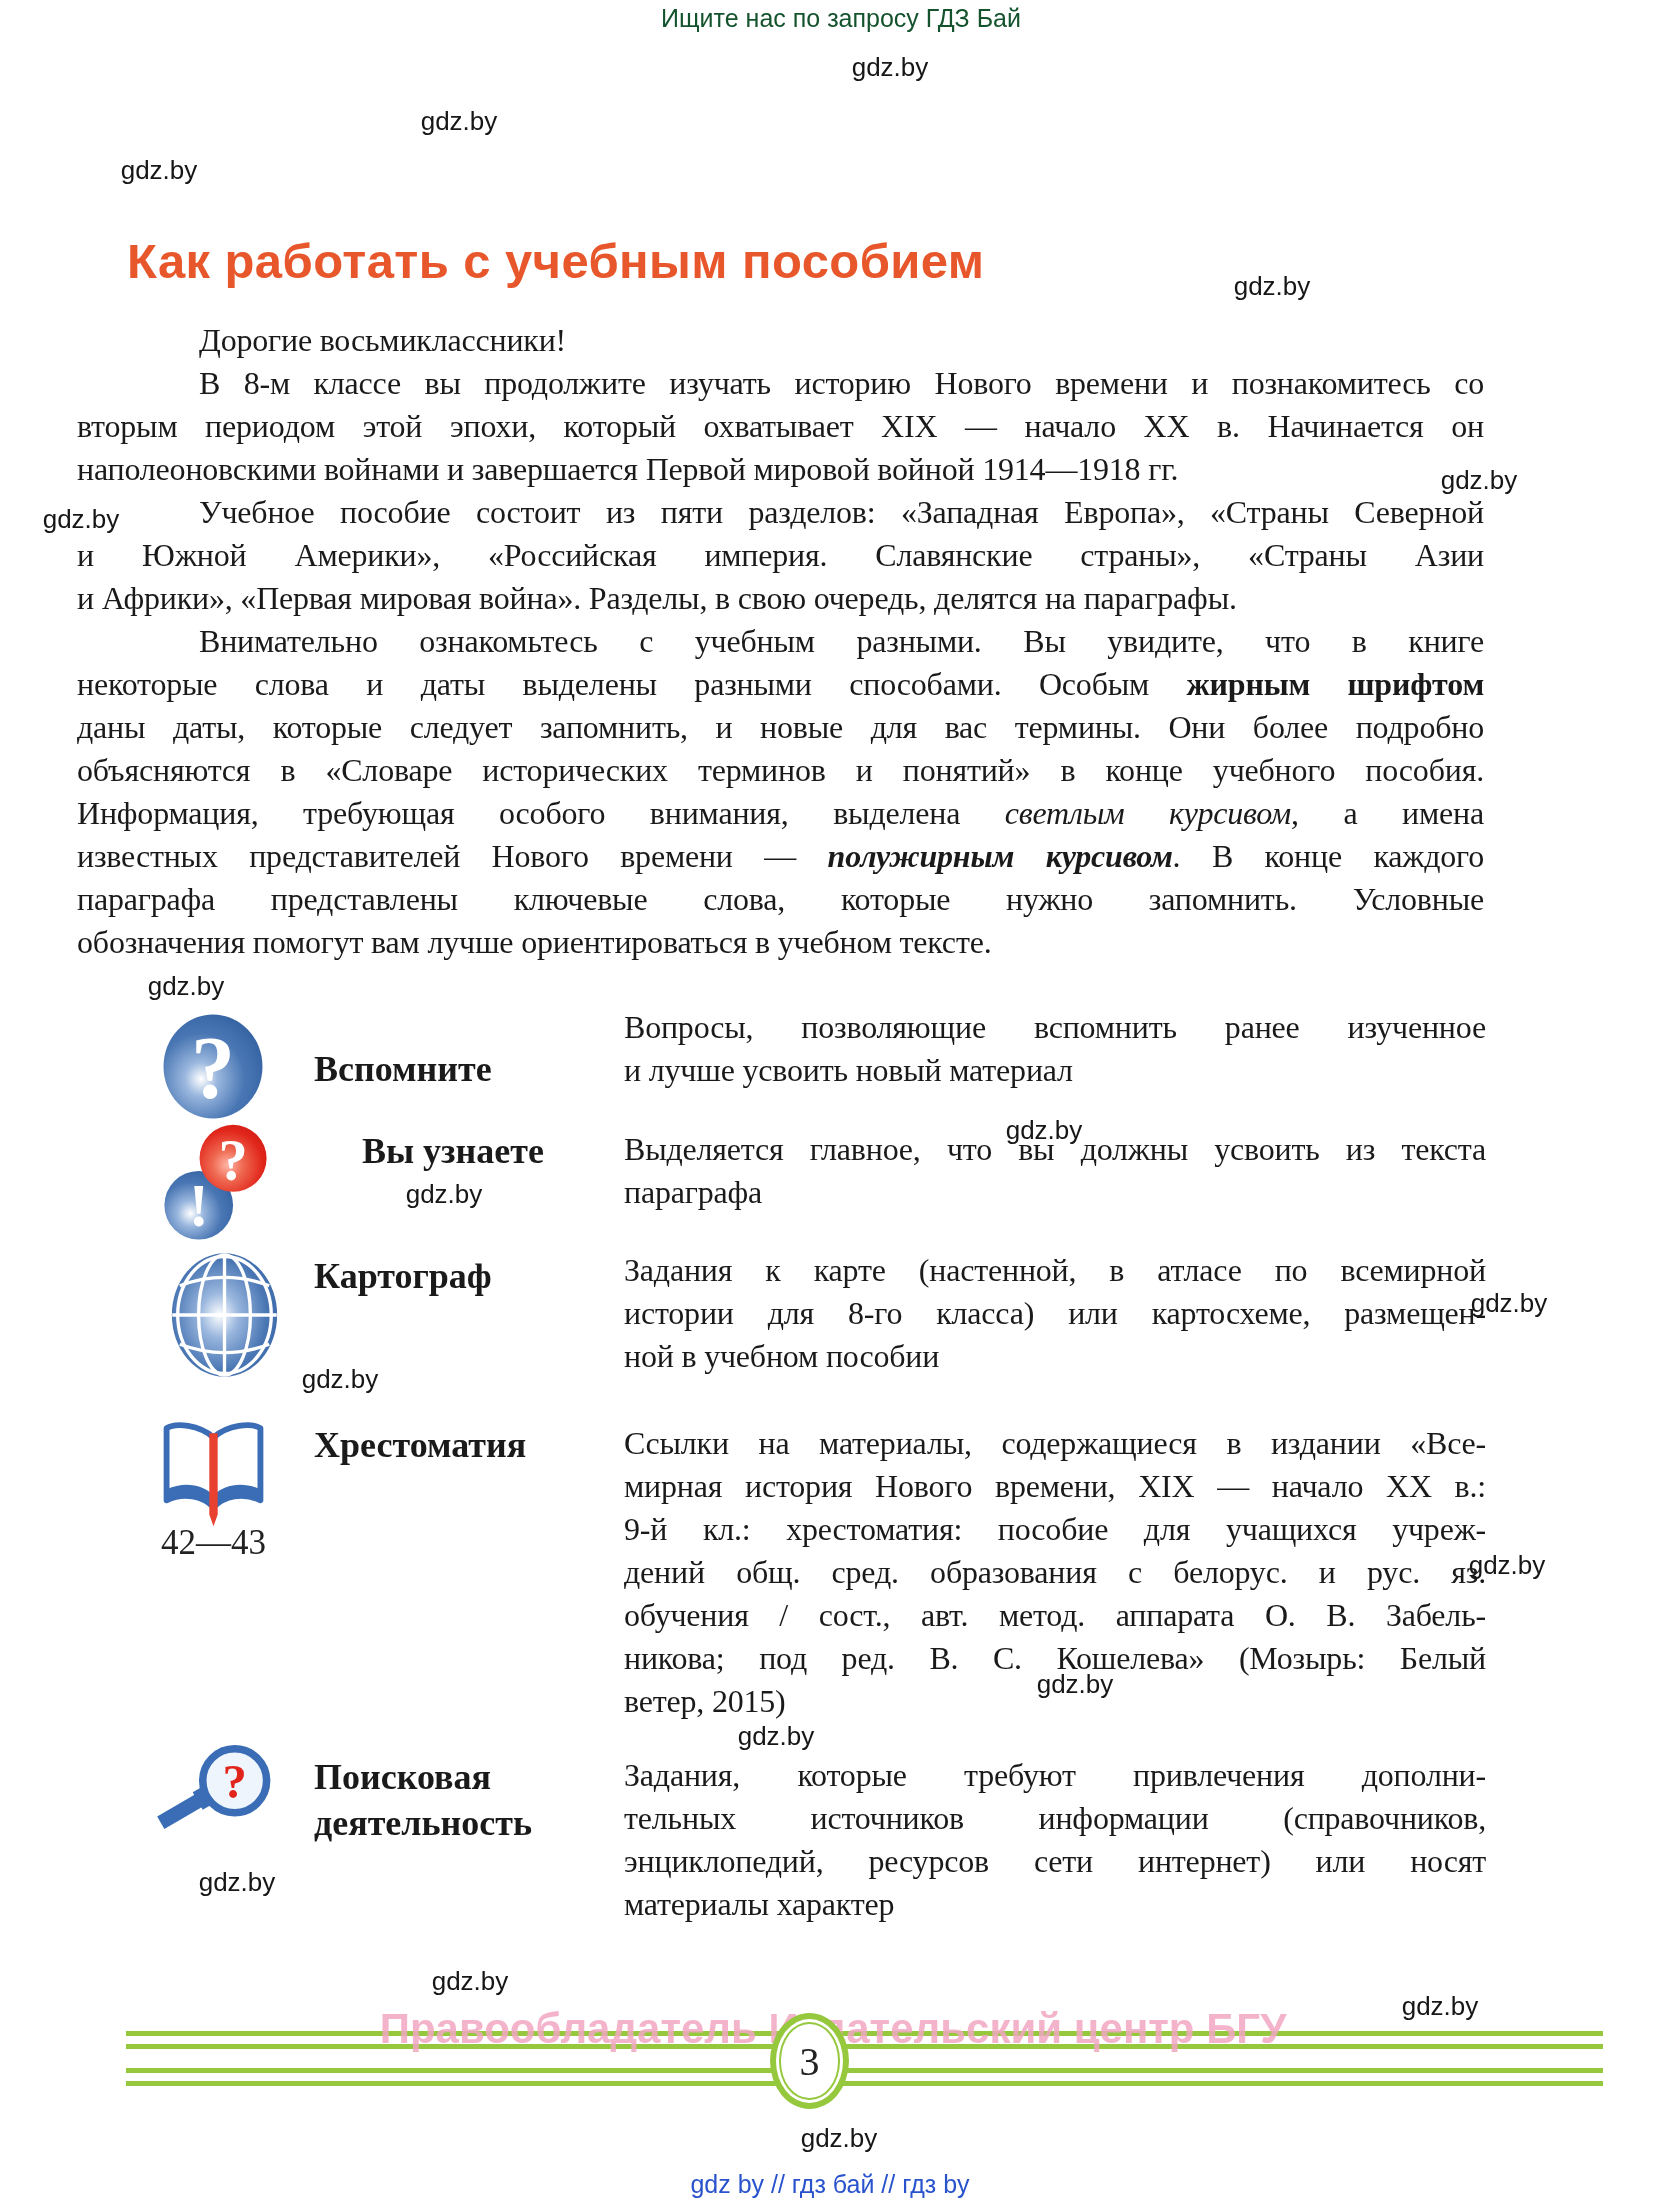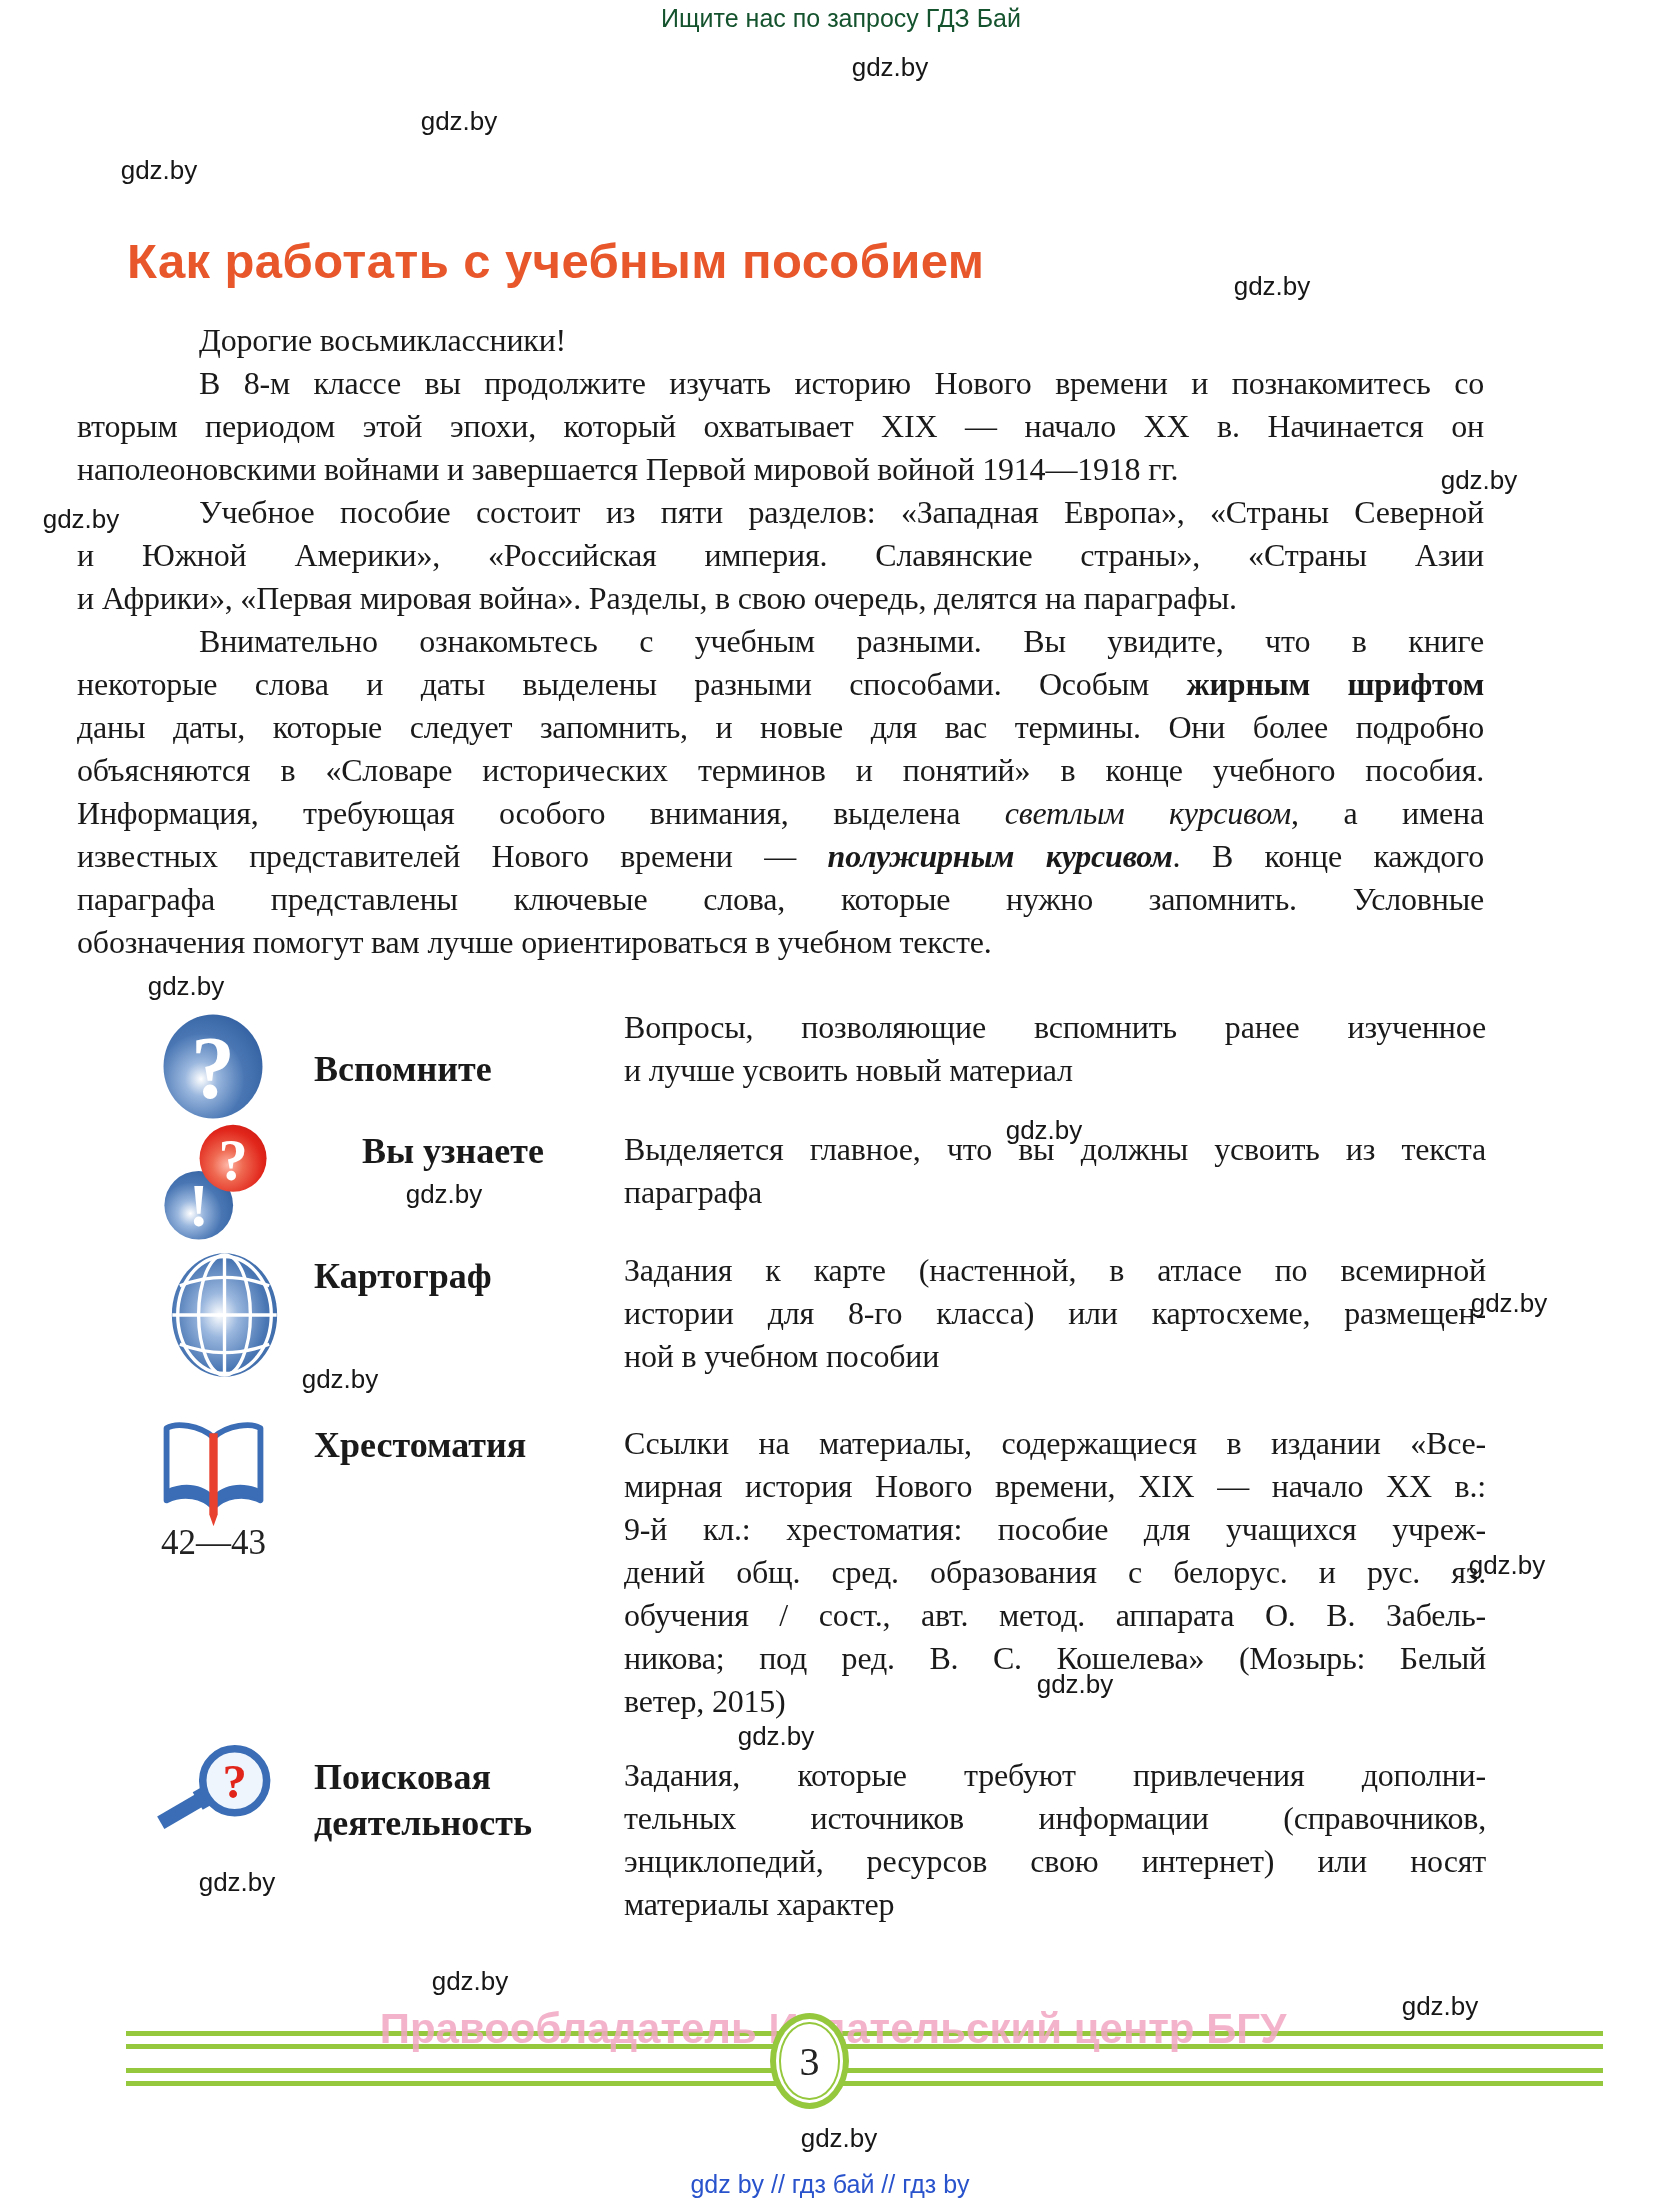--- a/index.html
+++ b/index.html
@@ -214,21 +214,21 @@
     <circle cx="102" cy="46" r="38" fill="#eef5fd" stroke="#3a6db5" stroke-width="9"></circle>
     <text x="102" y="67" text-anchor="middle" font-family="Liberation Serif, serif" font-weight="bold" font-size="58" fill="#e1251b">?</text>
   </svg>
   <div class="legend-label" style="top:1754px;">
     <div>Поисковая</div>
     <div>деятельность</div>
   </div>
   <div class="legend-desc" style="top:1754px;">
       <div class="dline">Задания, которые требуют привлечения дополни-</div>
       <div class="dline">тельных источников информации (справочников,</div>
-      <div class="dline">энциклопедий, ресурсов свою интернет) или носят</div>
+      <div class="dline">энциклопедий, ресурсов сети интернет) или носят</div>
       <div class="dline last">материалы характер</div>
     </div>
 
   <div class="gline" style="top:2031px;"></div>
   <div class="gline" style="top:2044px;"></div>
   <div class="gline" style="top:2068px;"></div>
   <div class="gline" style="top:2081px;"></div>
 
   <div class="copyright">Правообладатель Издательский центр БГУ</div>
 

